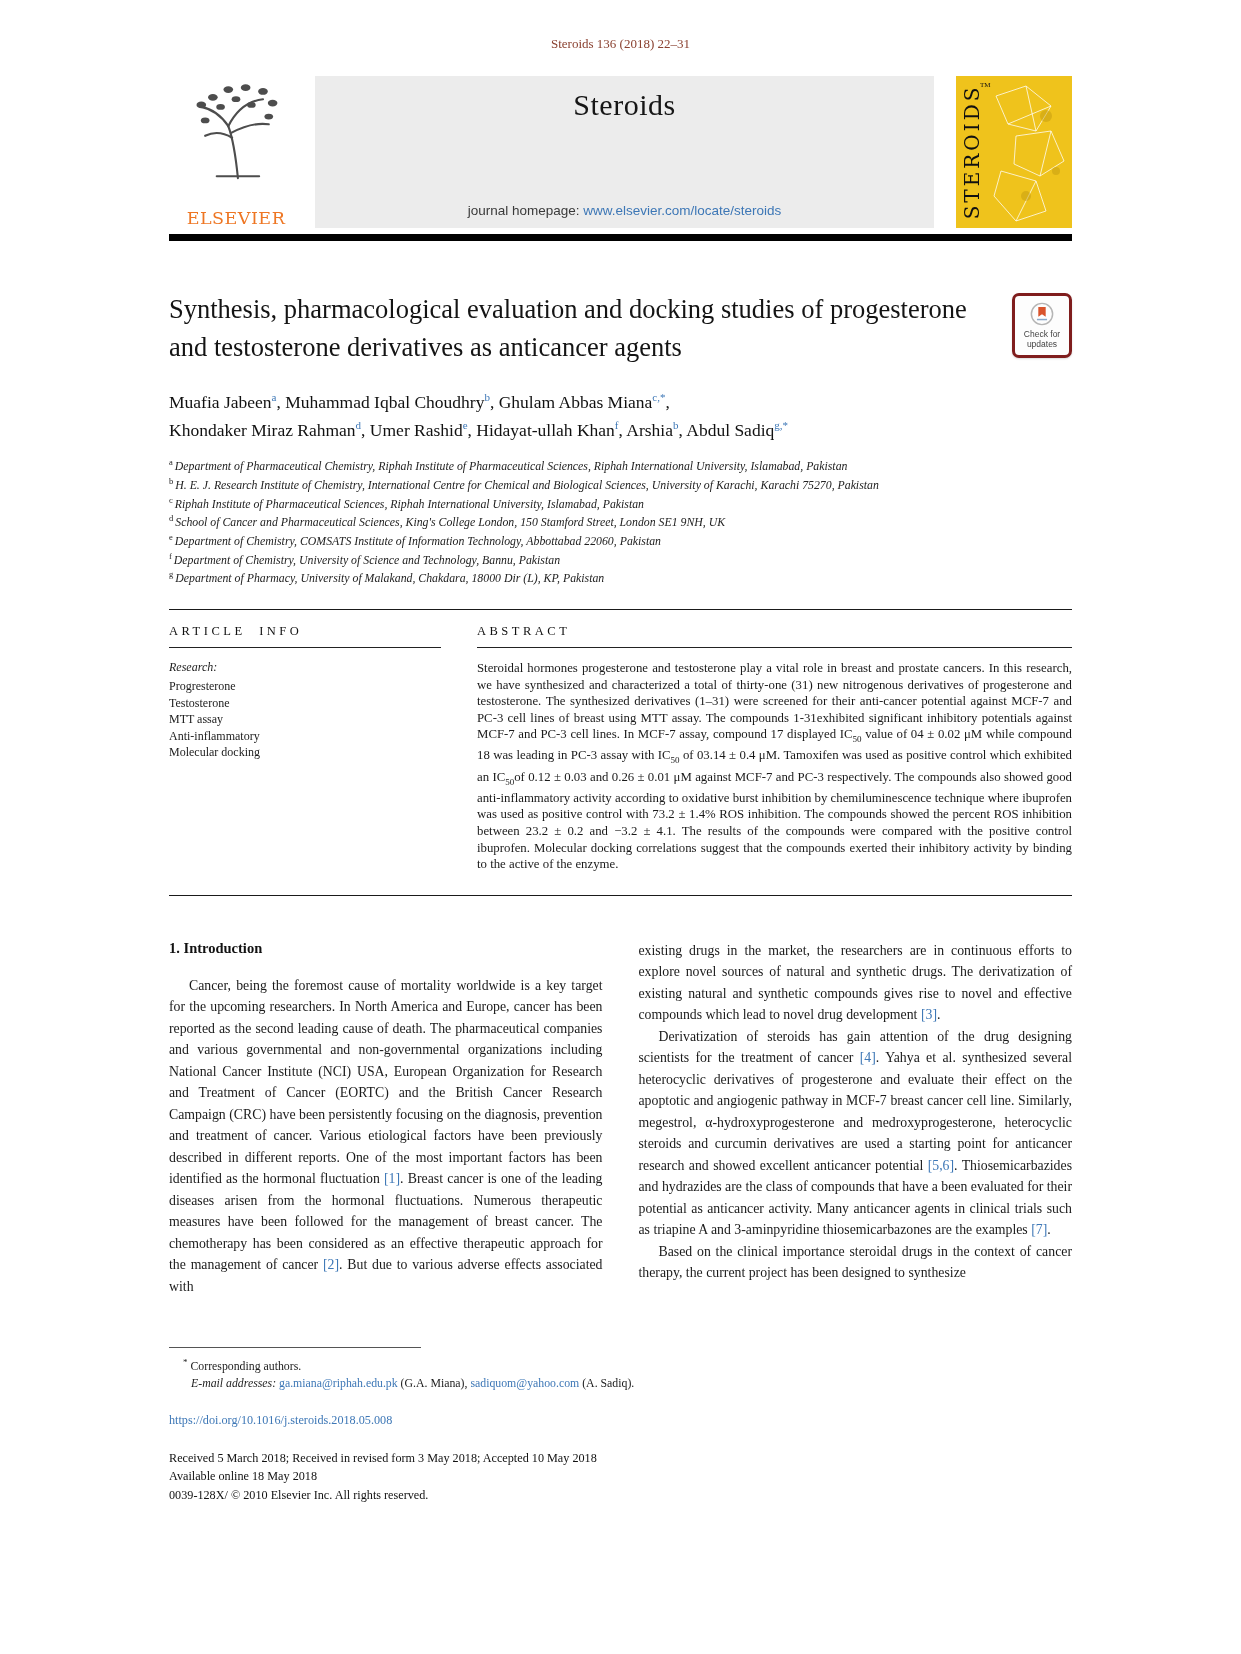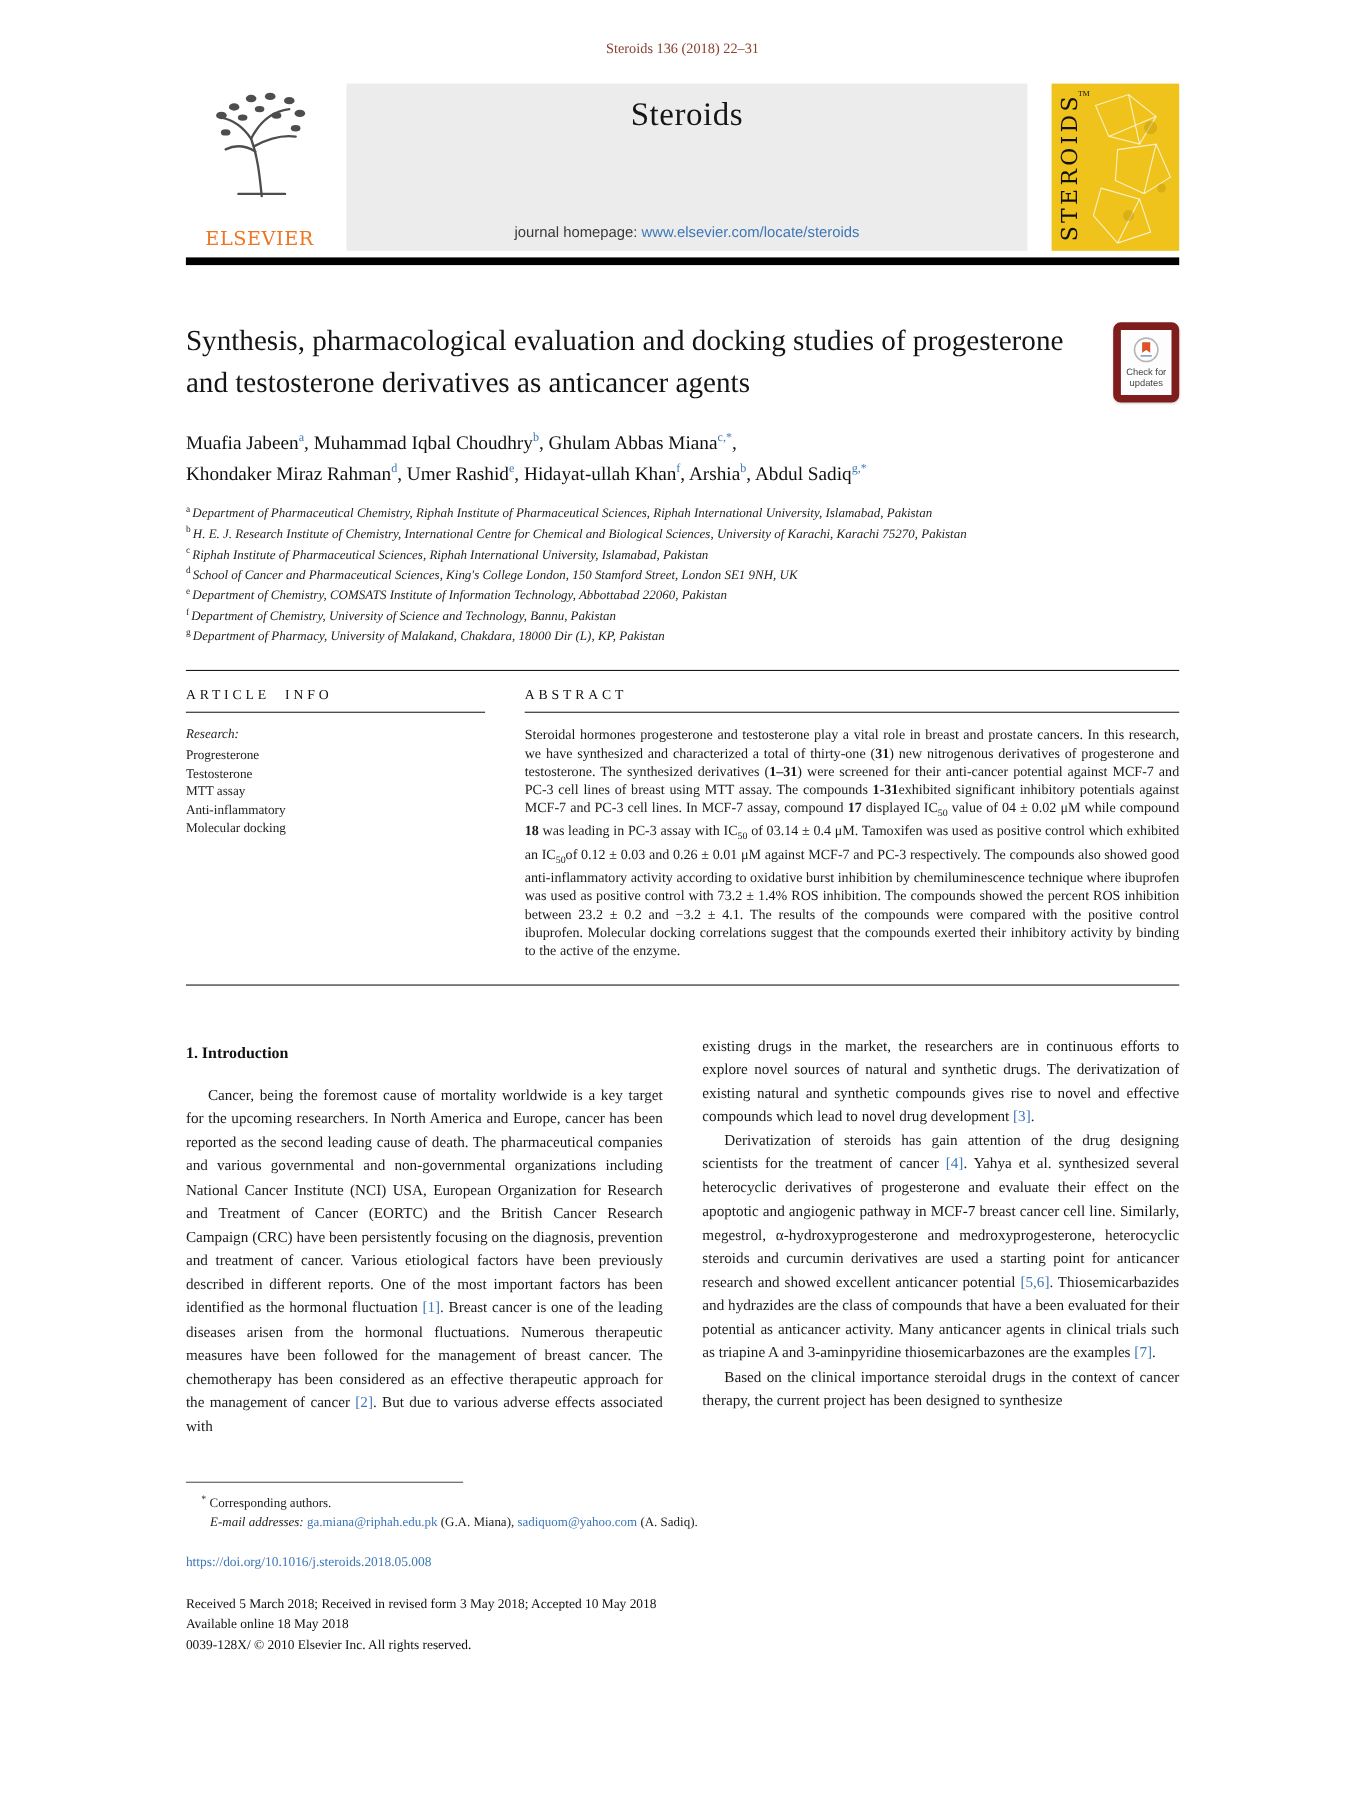--- a/index.html
+++ b/index.html
@@ -29,42 +29,42 @@
 
   .cover { width:116px; margin-left:22px; background:#efc31c; position:relative; overflow:hidden; }
   .cover-art { position:absolute; inset:0; width:100%; height:100%; }
   .cover-title { position:absolute; top:50%; left:16px; transform:translate(-50%,-50%) rotate(-90deg); white-space:nowrap; font-size:20px; letter-spacing:3px; color:#111; font-family:"DejaVu Serif", serif; }
   .cover-tm { position:absolute; top:5px; left:24px; font-size:7px; color:#111; }
 
   .black-bar { height:7px; background:#000; margin-top:6px; }
 
   .title-row { display:flex; margin-top:50px; align-items:flex-start; }
   .title { flex:1; font-size:26.5px; font-weight:400; line-height:1.42; margin:0; padding-right:34px; color:#141414; }
-  .check-badge { width:60px; border:7px solid #7f1d1d; border-radius:7px; padding:6px 4px 5px; text-align:center; font-family:"Liberation Sans",sans-serif; font-size:8.5px; color:#444; line-height:1.25; box-shadow:0 1px 2px rgba(0,0,0,.15); margin-top:2px; background:#fdfdfd; }
+  .check-badge { width:60px; border:3px solid #7f1d1d; border-radius:7px; padding:6px 4px 5px; text-align:center; font-family:"Liberation Sans",sans-serif; font-size:8.5px; color:#444; line-height:1.25; box-shadow:0 1px 2px rgba(0,0,0,.15); margin-top:2px; background:#fdfdfd; }
 
   .authors { margin-top:22px; font-size:17.5px; line-height:1.6; color:#111; }
   .auth-sup { color:#3d77b6; font-size:11px; }
 
   .affils { margin-top:12px; font-size:11.8px; font-style:italic; line-height:1.42; color:#222; }
   .affil sup { font-style:normal; font-size:8.5px; margin-right:2px; }
 
   .rule { border-top:1.3px solid #1a1a1a; margin-top:22px; }
   .rule2 { border-top:1.3px solid #1a1a1a; }
 
   .info-grid { display:grid; grid-template-columns:272px 1fr; column-gap:36px; padding:14px 0 22px; }
   .sec-heading { font-size:12.5px; letter-spacing:3.5px; word-spacing:7px; color:#111; }
   .heading-rule { border-top:1px solid #222; margin:8px 0 12px; }
   .kw-label { font-style:italic; font-size:12px; margin-bottom:3px; }
   .kw-item { font-size:12px; line-height:1.38; }
   .abstract-text { margin:0; font-size:12.8px; line-height:16.6px; text-align:justify; color:#1a1a1a; }
-  .abstract-text b { font-weight:700; }
+  .abstract-text b { font-weight:400; }
   .abstract-text sub { font-size:9px; }
 
   .intro { display:grid; grid-template-columns:1fr 1fr; column-gap:36px; margin-top:44px; }
-  .sec-title { font-size:14.5px; margin:10px 0 18px; font-weight:700; color:#111; }
+  .sec-title { font-size:14.5px; margin:0 0 18px; font-weight:700; color:#111; }
   .body-p { margin:0; font-size:13.8px; line-height:1.56; text-align:justify; color:#1a1a1a; }
   .indent { text-indent:20px; }
 
   .footnote { margin-top:auto; font-size:11.8px; line-height:1.5; }
   .footnote-rule { width:252px; border-top:1px solid #555; margin-bottom:8px; }
   .fn { margin:0; }
   .fn-corr { margin-left:14px; }
   .fn-emails { margin-left:22px; }
   .fn-star { font-size:9px; vertical-align:super; }
   .fn-label { font-style:italic; }

